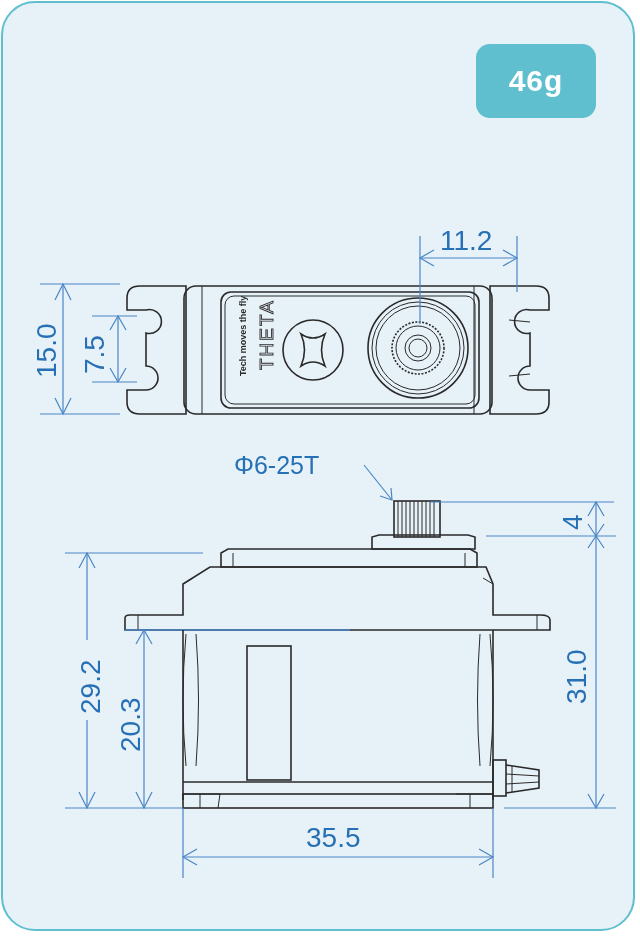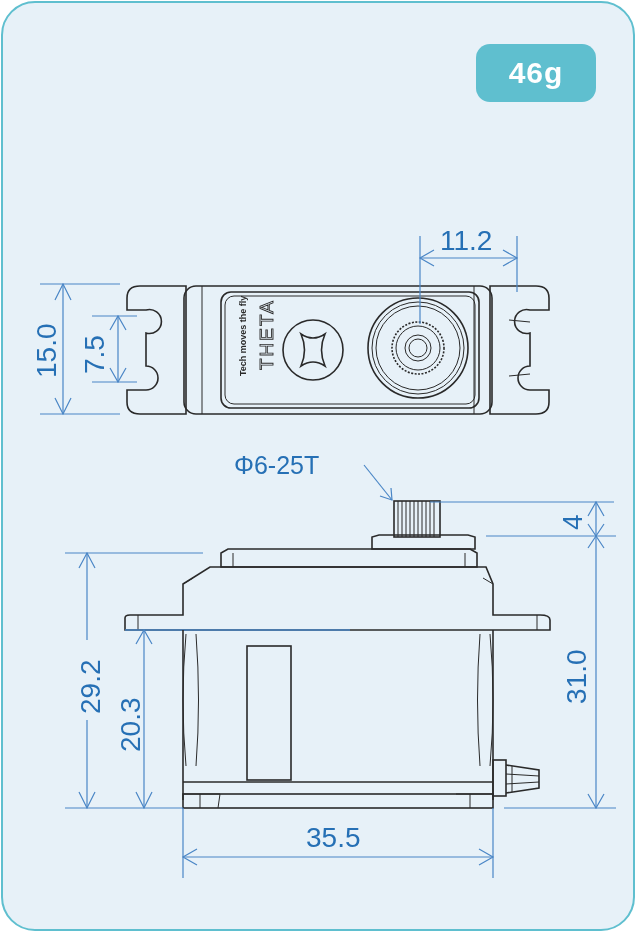--- a/index.html
+++ b/index.html
@@ -1,18 +1,18 @@
 <!DOCTYPE html>
 <html><head>
 <meta charset="utf-8">
 <style>
   html,body{margin:0;padding:0;background:#ffffff;}
   body{width:640px;height:936px;position:relative;overflow:hidden;font-family:"Liberation Sans",sans-serif;}
   .frame{position:absolute;left:1px;top:1px;width:634px;height:930px;border:2px solid #5fbfcf;border-radius:34px;background:#e7f1f8;box-sizing:border-box;}
-  .badge{position:absolute;left:476px;top:44px;width:120px;height:58px;background:#5fbfcf;border-radius:14px;color:#ffffff;font-weight:bold;font-size:30px;display:flex;align-items:center;justify-content:center;letter-spacing:1px;}
+  .badge{position:absolute;left:476px;top:44px;width:120px;height:74px;background:#5fbfcf;border-radius:14px;color:#ffffff;font-weight:bold;font-size:30px;display:flex;align-items:center;justify-content:center;letter-spacing:1px;}
   svg{position:absolute;left:0;top:0;}
   .dim{fill:#2670b5;font-family:"Liberation Sans",sans-serif;font-size:28px;}
   .ln{stroke:#2a2a2a;stroke-width:1.6;fill:none;}
   .ln2{stroke:#2a2a2a;stroke-width:1;fill:none;}
   .dl{stroke:#4a86c6;stroke-width:1.2;fill:none;}
 </style>
 </head>
 <body>
 
 <div class="frame"></div>

